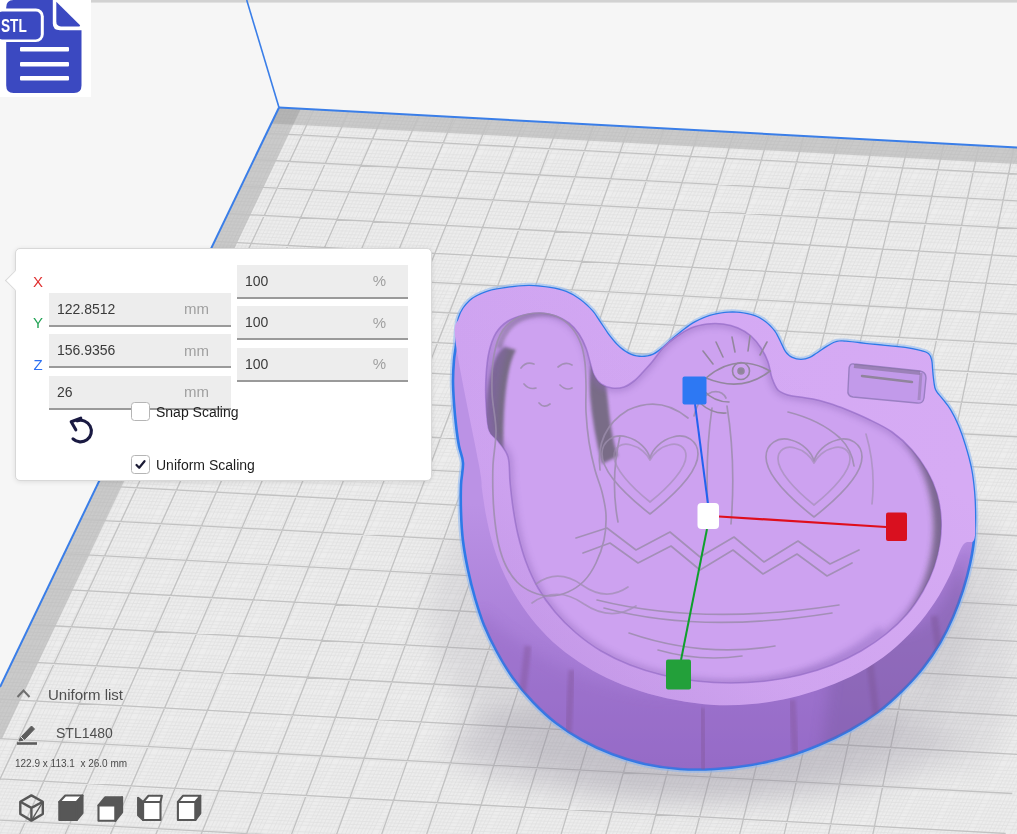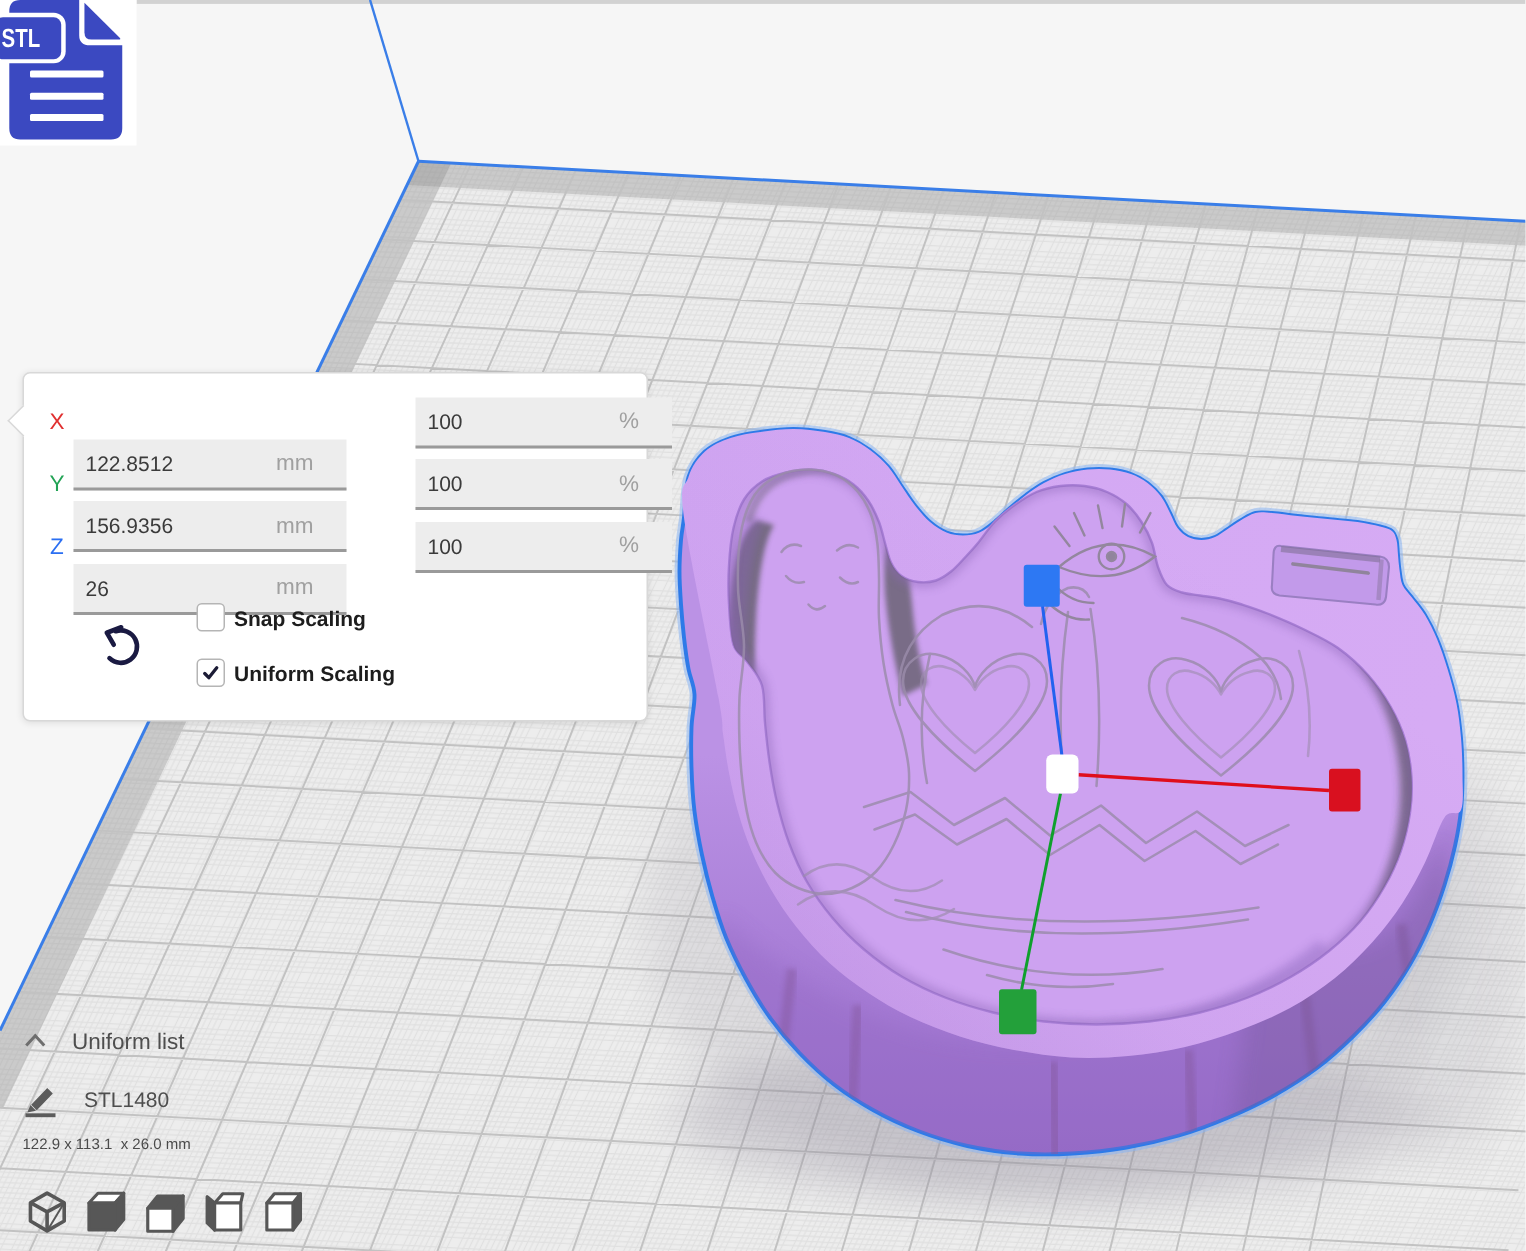--- a/index.html
+++ b/index.html
@@ -8,22 +8,22 @@
   border:1px solid #d8d8d8;border-radius:5px;box-shadow:0 1px 5px rgba(0,0,0,0.10);z-index:5;}
 .notch{position:absolute;left:-8px;top:24px;width:14px;height:14px;background:#ffffff;
   border-left:1px solid #d8d8d8;border-bottom:1px solid #d8d8d8;transform:rotate(45deg);}
 .row{position:absolute;height:34.5px;}
 .axis{position:absolute;left:12px;width:20px;text-align:center;font-size:15px;line-height:34.5px;}
 .fld{position:absolute;top:0;height:32px;background:#ededed;border-bottom:2.4px solid #9a9a9a;
   display:flex;align-items:center;}
 .fld .v{font-size:14px;color:#3b3b3b;padding-left:8px;flex:1;}
 .fld .u{font-size:15px;color:#a0a0a0;padding-right:22px;}
 .f1{left:33px;width:182px;margin-top:28px;}
-.f2{left:221px;width:171px;margin-left:40px;}
-.cbrow{position:absolute;left:115px;display:flex;align-items:center;font-weight:bold;}
+.f2{left:221px;width:171px;}
+.cbrow{position:absolute;left:115px;display:flex;align-items:center;}
 .cb{width:17px;height:17px;border:1.6px solid #b5b5b5;border-radius:3.5px;background:#fff;
   display:flex;align-items:center;justify-content:center;}
 .cblab{font-size:14px;color:#1d1d1d;margin-left:6px;}
 .blab{position:absolute;font-size:15px;color:#4e4e4e;white-space:nowrap;z-index:4;}
 </style></head>
 <body>
 <svg width="1017" height="834" viewBox="0 0 1017 834" style="position:absolute;left:0;top:0">
 <defs>
 <pattern id="grid" width="36.2" height="33.4" patternUnits="userSpaceOnUse" patternTransform="matrix(1,0.0542,-0.4815,1,279,107.5)">
 <rect width="36.2" height="33.4" fill="#ededed"></rect>
@@ -241,21 +241,21 @@
       </div>
   </div>
   <svg width="34" height="34" style="position:absolute;left:49px;top:165px" viewBox="0 0 34 34">
     <path d="M12.2,6.8 A 10.8,10.8 0 1 1 8.0,24.8" fill="none" stroke="#1a1a42" stroke-width="3.1" stroke-linecap="round"></path>
     <path d="M15.8,4.2 L6.2,7.8 L10.8,15.8" fill="none" stroke="#1a1a42" stroke-width="3.1" stroke-linecap="round" stroke-linejoin="round"></path>
   </svg>
   <div class="cbrow" style="top:153px;">
     <div class="cb"></div>
       <div class="cblab">Snap Scaling</div>
   </div>
-  <div class="cbrow" style="top:190px;">
+  <div class="cbrow" style="top:206px;">
     <div class="cb">
         <svg width="13" height="13" viewBox="0 0 13 13">
           <path d="M2.5,7 L5.2,9.8 L10.5,3.2" fill="none" stroke="#1b1b35" stroke-width="2.2" stroke-linecap="round" stroke-linejoin="round"></path>
         </svg>
       </div>
     <div class="cblab">Uniform Scaling</div>
   </div>
 </div>
 <div class="blab" style="left:48px;top:686px;">Uniform list</div>
 <div class="blab" style="left:56px;top:725px;font-size:14px;">STL1480</div>

